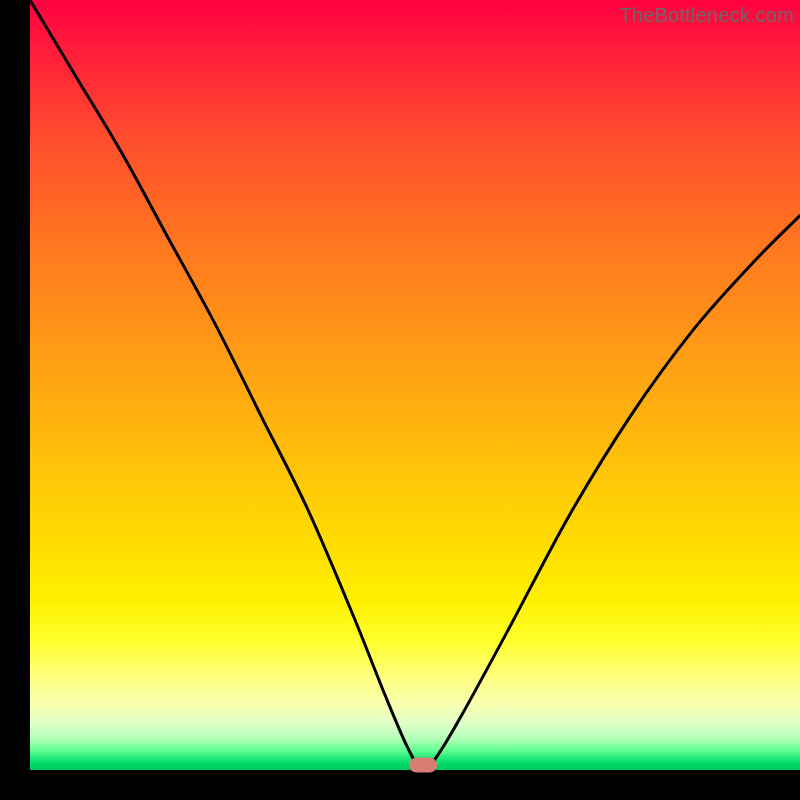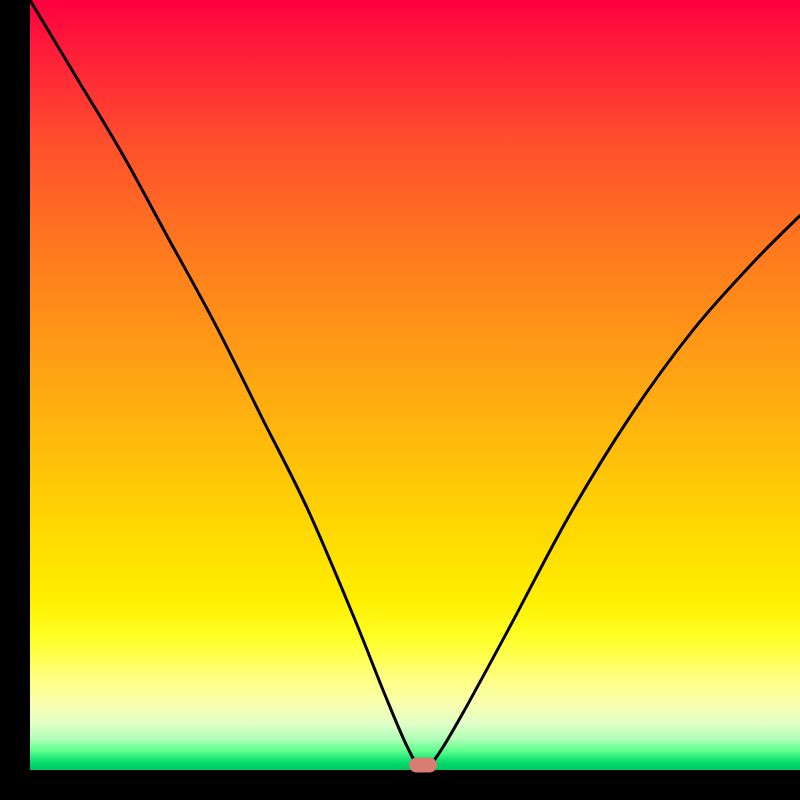--- a/index.html
+++ b/index.html
@@ -80,14 +80,15 @@
 </head>
 <body>
 
 <div class="frame">
   <div class="plot-area">
     <div class="gradient"></div>
     <svg class="curve" viewBox="0 0 770 770" preserveAspectRatio="none">
       <path id="curve-path" fill="none" stroke="#000" stroke-width="3" stroke-linejoin="round" stroke-linecap="round" d="M 0.0 0.0 C 7.7 12.8, 30.8 51.3, 46.2 77.0 C 61.6 102.7, 77.0 127.0, 92.4 154.0 C 107.8 181.0, 123.2 210.5, 138.6 238.7 C 154.0 266.9, 169.4 293.9, 184.8 323.4 C 200.2 352.9, 215.6 385.0, 231.0 415.8 C 246.4 446.6, 261.8 474.8, 277.2 508.2 C 292.6 541.6, 310.6 585.2, 323.4 616.0 C 336.2 646.8, 345.2 671.2, 354.2 693.0 C 363.2 714.8, 370.9 734.1, 377.3 746.9 C 383.7 759.7, 387.6 768.7, 392.7 770.0 C 397.8 771.3, 401.7 763.6, 408.1 754.6 C 414.5 745.6, 419.7 736.6, 431.2 716.1 C 442.8 695.6, 459.4 664.8, 477.4 631.4 C 495.4 598.0, 518.5 551.8, 539.0 515.9 C 559.5 480.0, 580.1 446.6, 600.6 415.8 C 621.1 385.0, 641.7 356.8, 662.2 331.1 C 682.7 305.4, 705.8 281.0, 723.8 261.8 C 741.8 242.5, 762.3 223.3, 770.0 215.6"></path>
     </svg>
     <div id="marker" class="marker" style="left: 392.7px; top: 765.38px;"></div>
+    <div class="watermark">TheBottleneck.com</div>
   </div>
 </div>
 
 </body></html>

